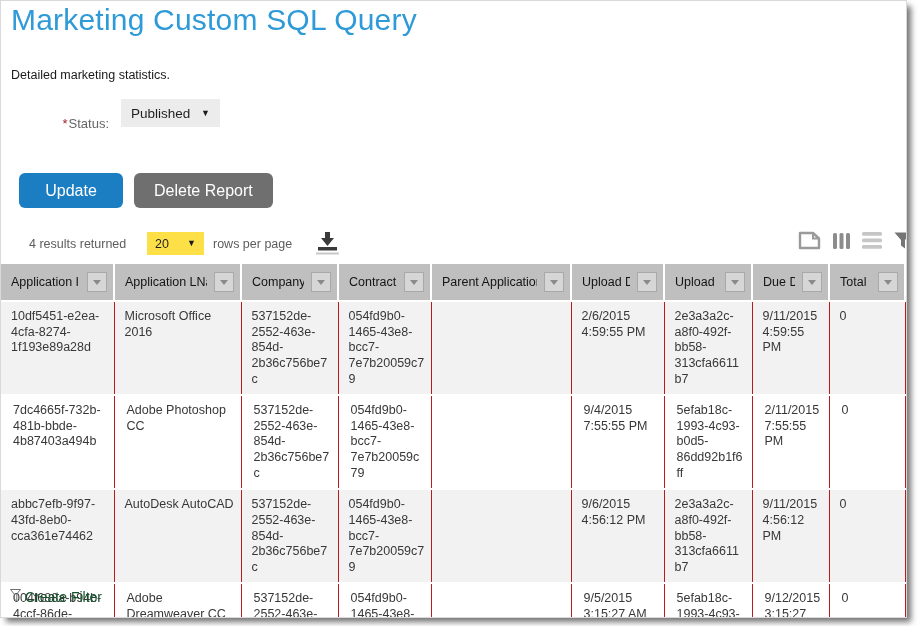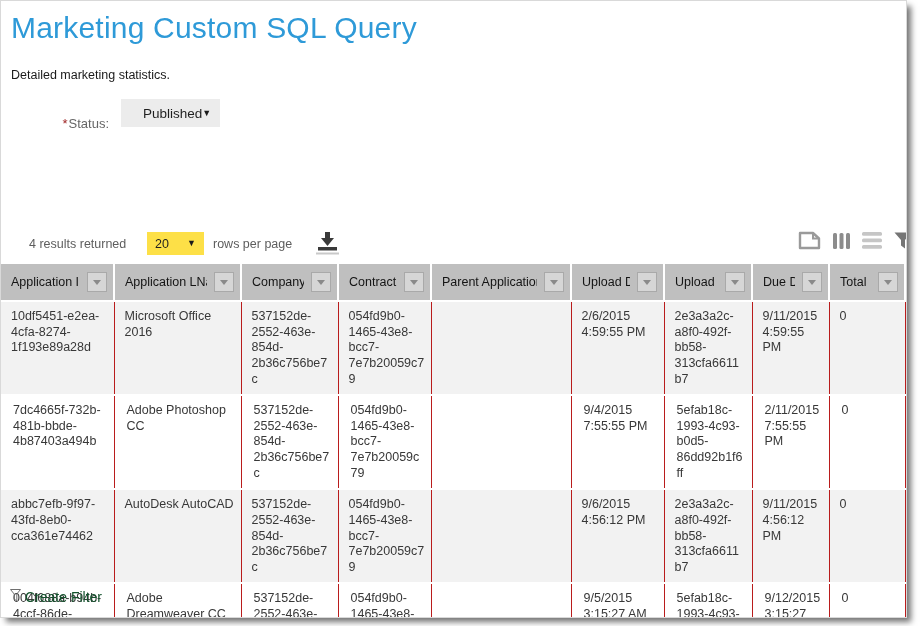--- a/index.html
+++ b/index.html
@@ -9,39 +9,38 @@
     width: 907px; height: 618px;
     background: #fff;
     border: 1px solid #d9d9d9;
     box-shadow: 5px 5px 6px -1px rgba(0,0,0,0.55);
     overflow: hidden;
   }
   .page-title {
     position: absolute; left: 10px; top: 2px;
     font-size: 30px; font-weight: 400; letter-spacing: 0.2px;
     color: #2e9ad8;
-    margin-top: 8px;
   }
   .page-subtitle {
     position: absolute; left: 10px; top: 67px;
     font-size: 12.5px; color: #1a1a1a;
   }
   .status-row { position: absolute; left: 0; top: 98px; height: 28px; }
   .status-label {
     position: absolute; left: 0; top: 7px; width: 108px;
     text-align: right; font-size: 13px; color: #666; margin-top: 10px;
   }
   .status-label .req { color: #9b1c1c; margin-right: 1px; }
   .select {
     display: flex; align-items: center; justify-content: space-between;
     background: #ececec; color: #1f1f1f; cursor: pointer;
   }
   .status-select {
     position: absolute; left: 120px; top: 0; width: 99px; height: 28px;
-    padding: 0 22px; font-size: 13.5px;
+    padding: 0 10px; font-size: 13.5px;
   }
   .caret { font-size: 9px; color: #1a1a1a; line-height: 1; }
   .button-row { position: absolute; left: 18px; top: 172px; display: flex; gap: 11px; }
   .btn {
     border: none; border-radius: 6px; color: #fff;
     font-family: "Liberation Sans", sans-serif;
     font-size: 16px; padding: 8px 20px; height: 35px; cursor: pointer;
   }
   .btn-primary { background: #1b7ec2; width: 104px; }
   .btn-secondary { background: #6f6f6f; }
@@ -100,20 +99,24 @@
   <p class="page-subtitle">Detailed marketing statistics.</p>
 
   <div class="status-row">
     <div class="status-label"><span class="req">*</span><span>Status:</span></div>
     <div class="select status-select">
       <span>Published</span>
       <span class="caret">▼</span>
     </div>
   </div>
 
+  <div class="button-row">
+    <button class="btn btn-primary">Update</button>
+    <button class="btn btn-secondary">Delete Report</button>
+  </div>
 
   <div class="results-bar">
     <span class="results-count">4 results returned</span>
     <div class="select rows-select">
       <span>20</span>
       <span class="caret">▼</span>
     </div>
     <span class="rows-per-page-label">rows per page</span>
     <span class="download-btn">
       <svg width="28" height="26" viewBox="0 0 28 26">

